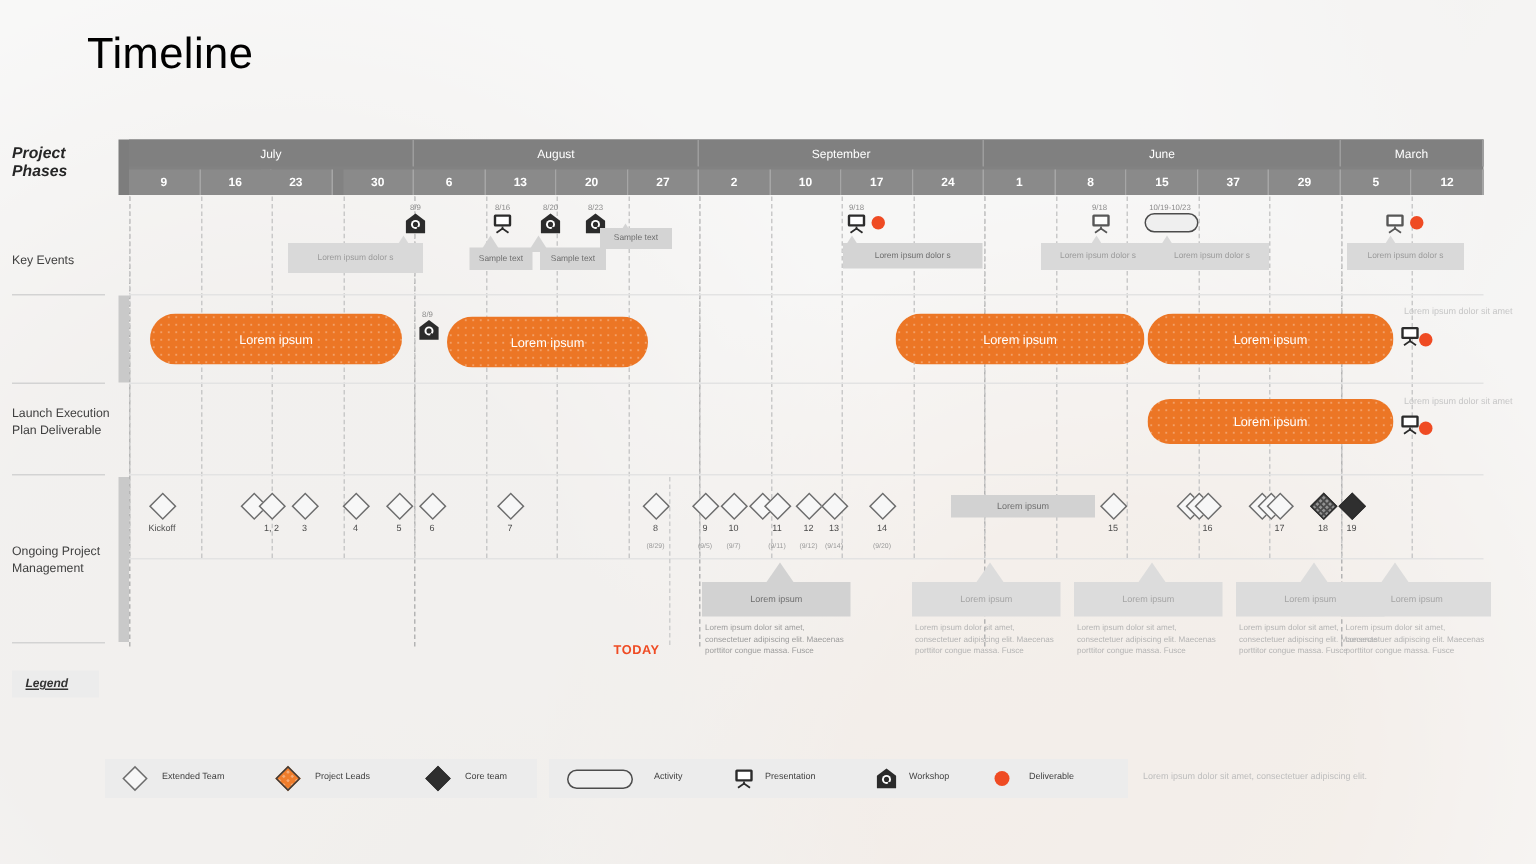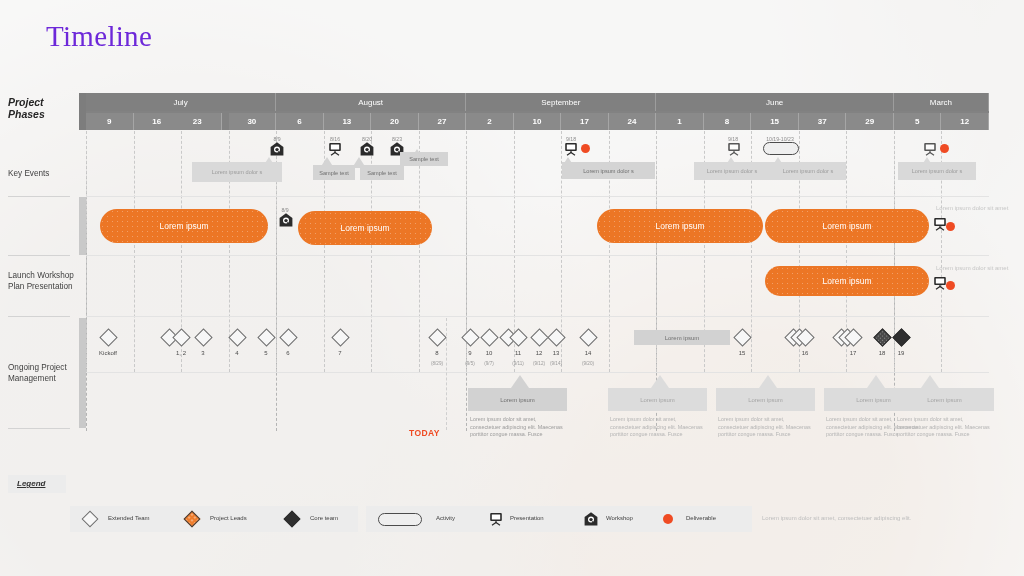--- a/index.html
+++ b/index.html
@@ -13,28 +13,28 @@
     background:
       radial-gradient(circle at 18% 72%, rgba(190,175,160,.55) 0 22%, rgba(255,255,255,0) 46%),
       radial-gradient(circle at 72% 88%, rgba(200,150,110,.45) 0 18%, rgba(255,255,255,0) 42%),
       radial-gradient(circle at 50% 20%, rgba(236,234,231,.9) 0 40%, rgba(255,255,255,0) 70%),
       linear-gradient(125deg,#efeeec 0%,#e7e5e2 35%,#d9d4ce 60%,#ece9e5 100%);
   }
   .veil{position:absolute;inset:0;background:rgba(250,250,250,.80);}
   .stage{position:absolute;inset:0;}
 
   
-  .title{position:absolute;left:46px;top:20px;font-size:29px;color:#6d28d9;letter-spacing:.3px;font-family:Liberation Serif, serif;}
+  .title{position:absolute;left:58px;top:20px;font-size:29px;color:#000000;letter-spacing:.3px;}
 
   
   .phases-label{position:absolute;left:8px;top:96px;width:70px;
     font-style:italic;font-weight:bold;font-size:10.5px;color:#262626;line-height:12px;}
   .rowlabel{position:absolute;left:8px;width:76px;font-size:8.2px;color:#3f3f3f;line-height:11px;}
   .rowsep{position:absolute;left:8px;width:62px;height:1px;background:#d3d3d3;}
-  .legend-tab{position:absolute;left:8px;top:447px;width:58px;height:18px;background:#ececec;margin-top:28px;}
+  .legend-tab{position:absolute;left:8px;top:447px;width:58px;height:18px;background:#ececec;}
   .legend-tab span{position:absolute;left:9px;top:4px;font-size:8px;font-style:italic;font-weight:bold;
     color:#333;text-decoration:underline;}
 
   
   .hdr{position:absolute;left:86px;top:93px;height:18px;background:#808080;
     color:#fff;font-size:8px;display:flex;align-items:center;justify-content:center;
     border-right:1px solid #9d9d9d;box-sizing:border-box;}
   .wk{position:absolute;top:113px;height:17px;background:#8a8a8a;color:#fff;font-size:8px;
     font-weight:bold;display:flex;align-items:center;justify-content:center;
     border-right:1px solid #a6a6a6;box-sizing:border-box;}
@@ -121,21 +121,21 @@
   <div class="title">Timeline</div>
 
   <div class="phases-label">
     <div>Project</div>
     <div>Phases</div>
   </div>
 
   <div class="rowlabel" style="top:168px">Key Events</div>
   <div class="rowsep" style="top:196px"></div>
   <div class="rowsep" style="top:255px"></div>
-  <div class="rowlabel" style="top:270px">Launch Workshop Plan Presentation</div>
+  <div class="rowlabel" style="top:270px">Launch Execution Plan Deliverable</div>
   <div class="rowsep" style="top:316px"></div>
   <div class="rowlabel" style="top:362px">Ongoing Project Management</div>
   <div class="rowsep" style="top:428px"></div>
 
   <div class="legend-tab">
     <span>Legend</span>
   </div>
 
   <div class="sidebarband" style="top:93px;height:37px;background:#7d7d7d;"></div>
   <div class="sidebarband" style="top:197px;height:58px;"></div>

